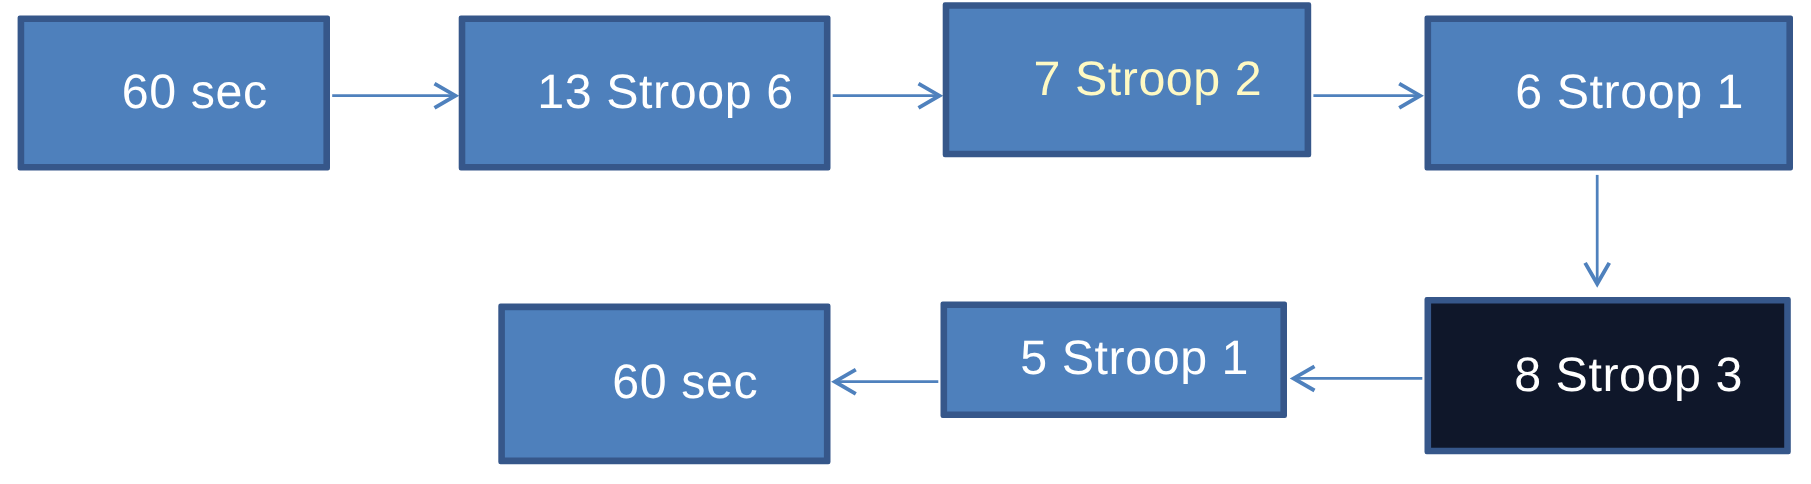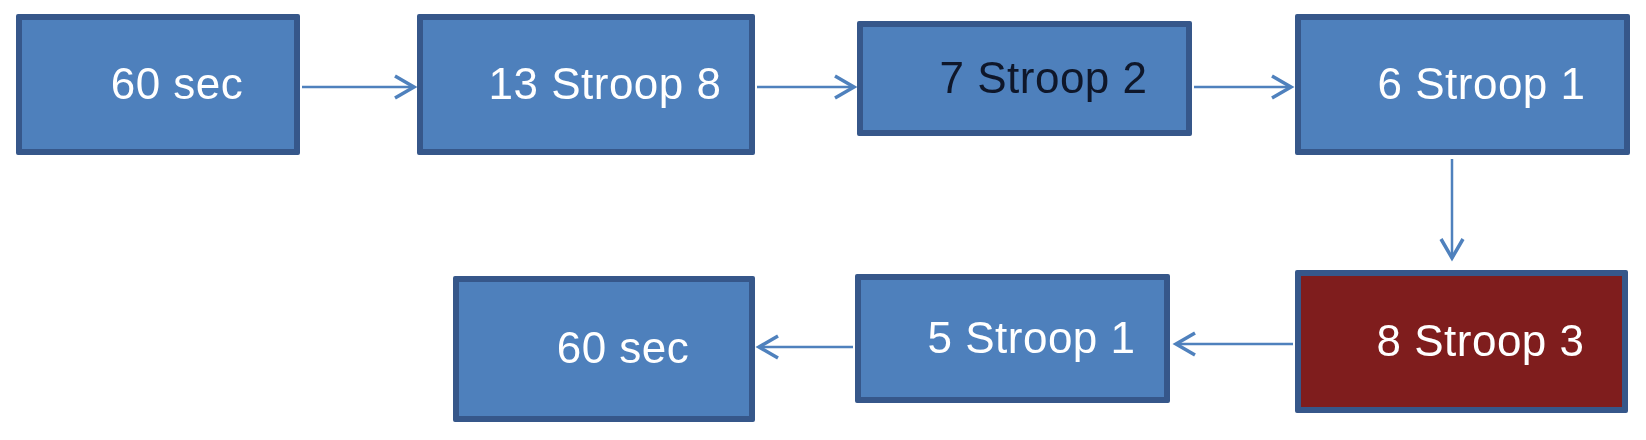--- a/index.html
+++ b/index.html
@@ -70,31 +70,31 @@
       <g>
         <line x1="853" y1="347" x2="759" y2="347" stroke="#4f81bd" stroke-width="2.5"></line>
         <polyline points="778,336 759,347 778,358" fill="none" stroke="#4f81bd" stroke-width="3.5"></polyline>
       </g>
     </svg>
   <div id="nodes-layer">
       <div class="flow-node" style="left: 16px; top: 14px; width: 284px; height: 141px; background: rgb(78, 128, 188); border-color: rgb(54, 87, 138); color: rgb(255, 255, 255);">
         <span class="node-label">60 sec</span>
       </div>
       <div class="flow-node" style="left: 417px; top: 14px; width: 338px; height: 141px; background: rgb(78, 128, 188); border-color: rgb(54, 87, 138); color: rgb(255, 255, 255);">
-        <span class="node-label">13 Stroop 8</span>
+        <span class="node-label">13 Stroop 6</span>
       </div>
-      <div class="flow-node" style="left: 857px; top: 21px; width: 335px; height: 115px; background: rgb(78, 128, 188); border-color: rgb(54, 87, 138); color: #0f172a;">
+      <div class="flow-node" style="left: 857px; top: 2px; width: 335px; height: 141px; background: rgb(78, 128, 188); border-color: rgb(54, 87, 138); color: #fef9c3;">
         <span class="node-label">7 Stroop 2</span>
       </div>
       <div class="flow-node" style="left: 1295px; top: 14px; width: 335px; height: 141px; background: rgb(78, 128, 188); border-color: rgb(54, 87, 138); color: rgb(255, 255, 255); text-align: center;">
         <span class="node-label">6 Stroop 1</span>
       </div>
-      <div class="flow-node" style="left: 1295px; top: 270px; width: 333px; height: 143px; background: #7f1d1d; border-color: rgb(54, 87, 138); color: rgb(255, 255, 255);">
+      <div class="flow-node" style="left: 1295px; top: 270px; width: 333px; height: 143px; background: #0f172a; border-color: rgb(54, 87, 138); color: rgb(255, 255, 255);">
         <span class="node-label">8 Stroop 3</span>
       </div>
-      <div class="flow-node" style="left: 855px; top: 274px; width: 315px; height: 129px; background: rgb(78, 128, 188); border-color: rgb(54, 87, 138); color: rgb(255, 255, 255);">
+      <div class="flow-node" style="left: 855px; top: 274px; width: 315px; height: 106px; background: rgb(78, 128, 188); border-color: rgb(54, 87, 138); color: rgb(255, 255, 255);">
         <span class="node-label">5 Stroop 1</span>
       </div>
       <div class="flow-node" style="left: 453px; top: 276px; width: 302px; height: 146px; background: rgb(78, 128, 188); border-color: rgb(54, 87, 138); color: rgb(255, 255, 255);">
         <span class="node-label">60 sec</span>
       </div>
     </div>
 </div>
 
 </body></html>

